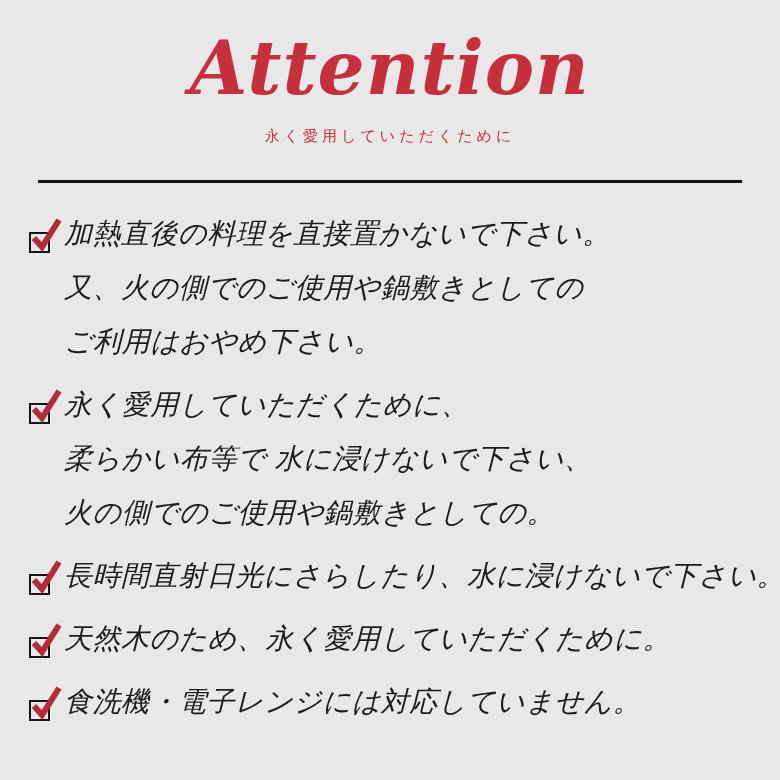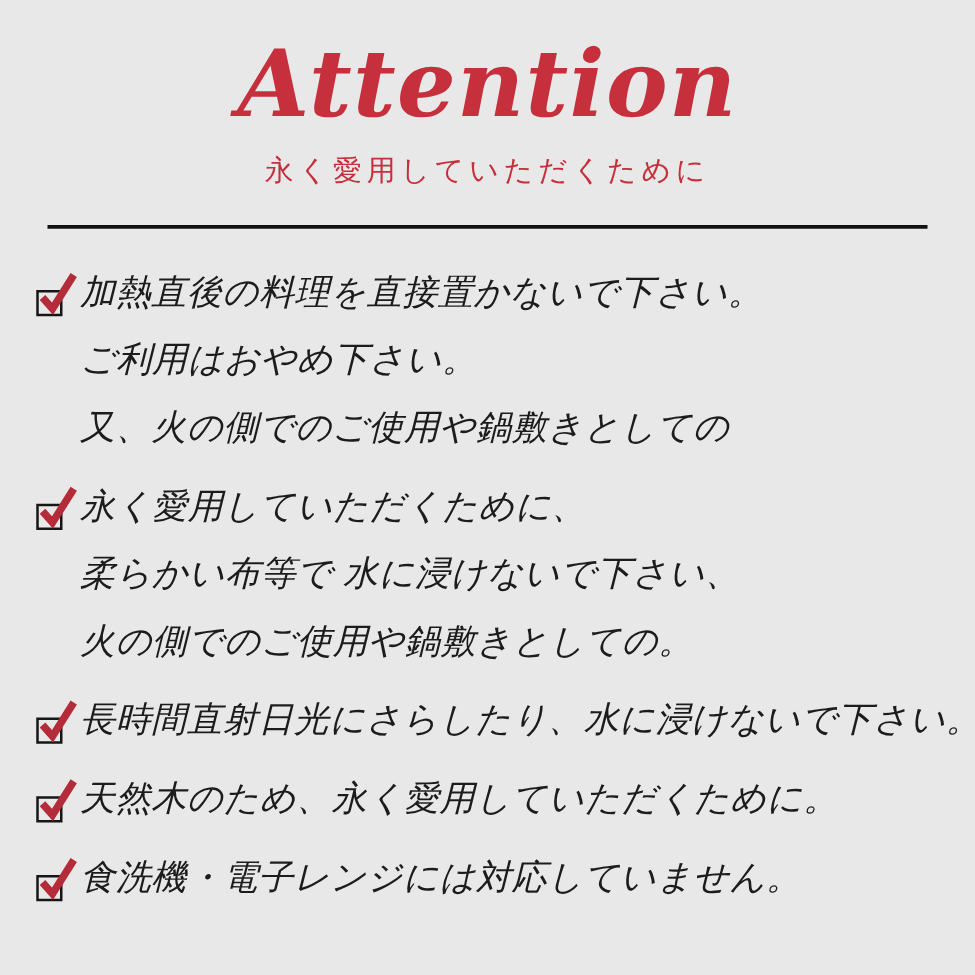--- a/index.html
+++ b/index.html
@@ -26,21 +26,21 @@
     font-family:"DejaVu Serif","Liberation Serif",serif;
     font-style:italic;
     font-weight:700;
     font-size:74px;
     line-height:100px;
     color:var(--accent);
     letter-spacing:1px;
   }
   .subtitle{
     margin-top:4px;
-    font-size:23px;
+    font-size:15px;
     line-height:28px;
     letter-spacing:4px;
     color:var(--accent);
     font-weight:500;
   }
   .divider{
     border:none;
     height:3px;
     background:var(--divider);
     margin:30px 38px 0 38px;
@@ -103,22 +103,22 @@
   <ul class="notes" id="notes-list">
   <li class="note">
     <span class="checkbox">
       <span class="box"></span>
       <svg class="check" viewBox="0 0 32 36">
         <path d="M4 21 L12 30 L29 3"></path>
       </svg>
     </span>
     <div class="lines">
           <div class="line">加熱直後の料理を直接置かないで下さい。</div>
+          <div class="line">又、火の側でのご使用や鍋敷きとしての</div>
           <div class="line">ご利用はおやめ下さい。</div>
-          <div class="line">又、火の側でのご使用や鍋敷きとしての</div>
         </div>
   </li>
 
   <li class="note">
     <span class="checkbox">
       <span class="box"></span>
       <svg class="check" viewBox="0 0 32 36">
         <path d="M4 21 L12 30 L29 3"></path>
       </svg>
     </span>

